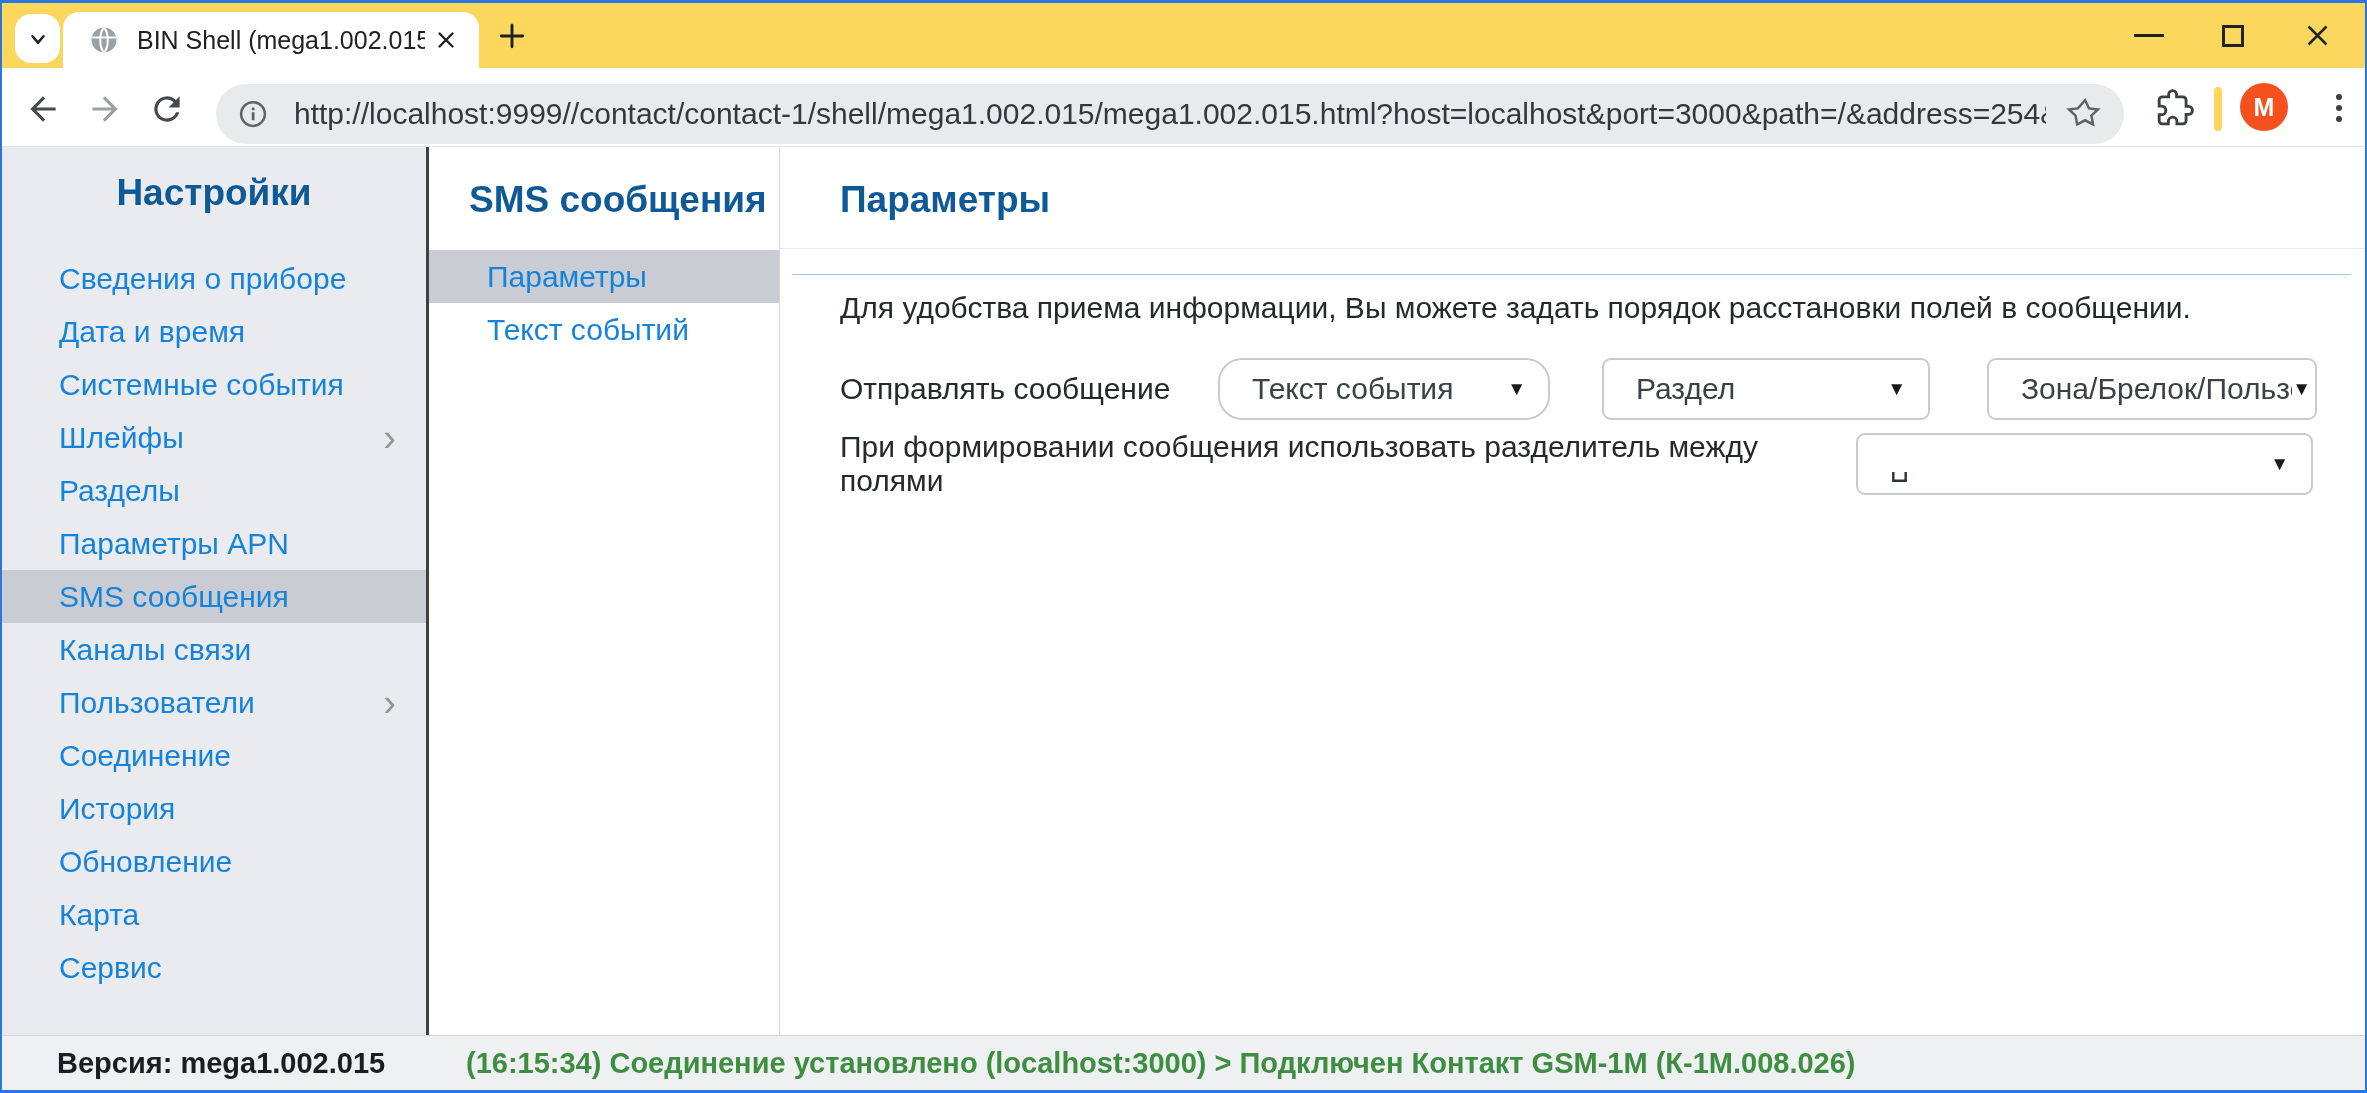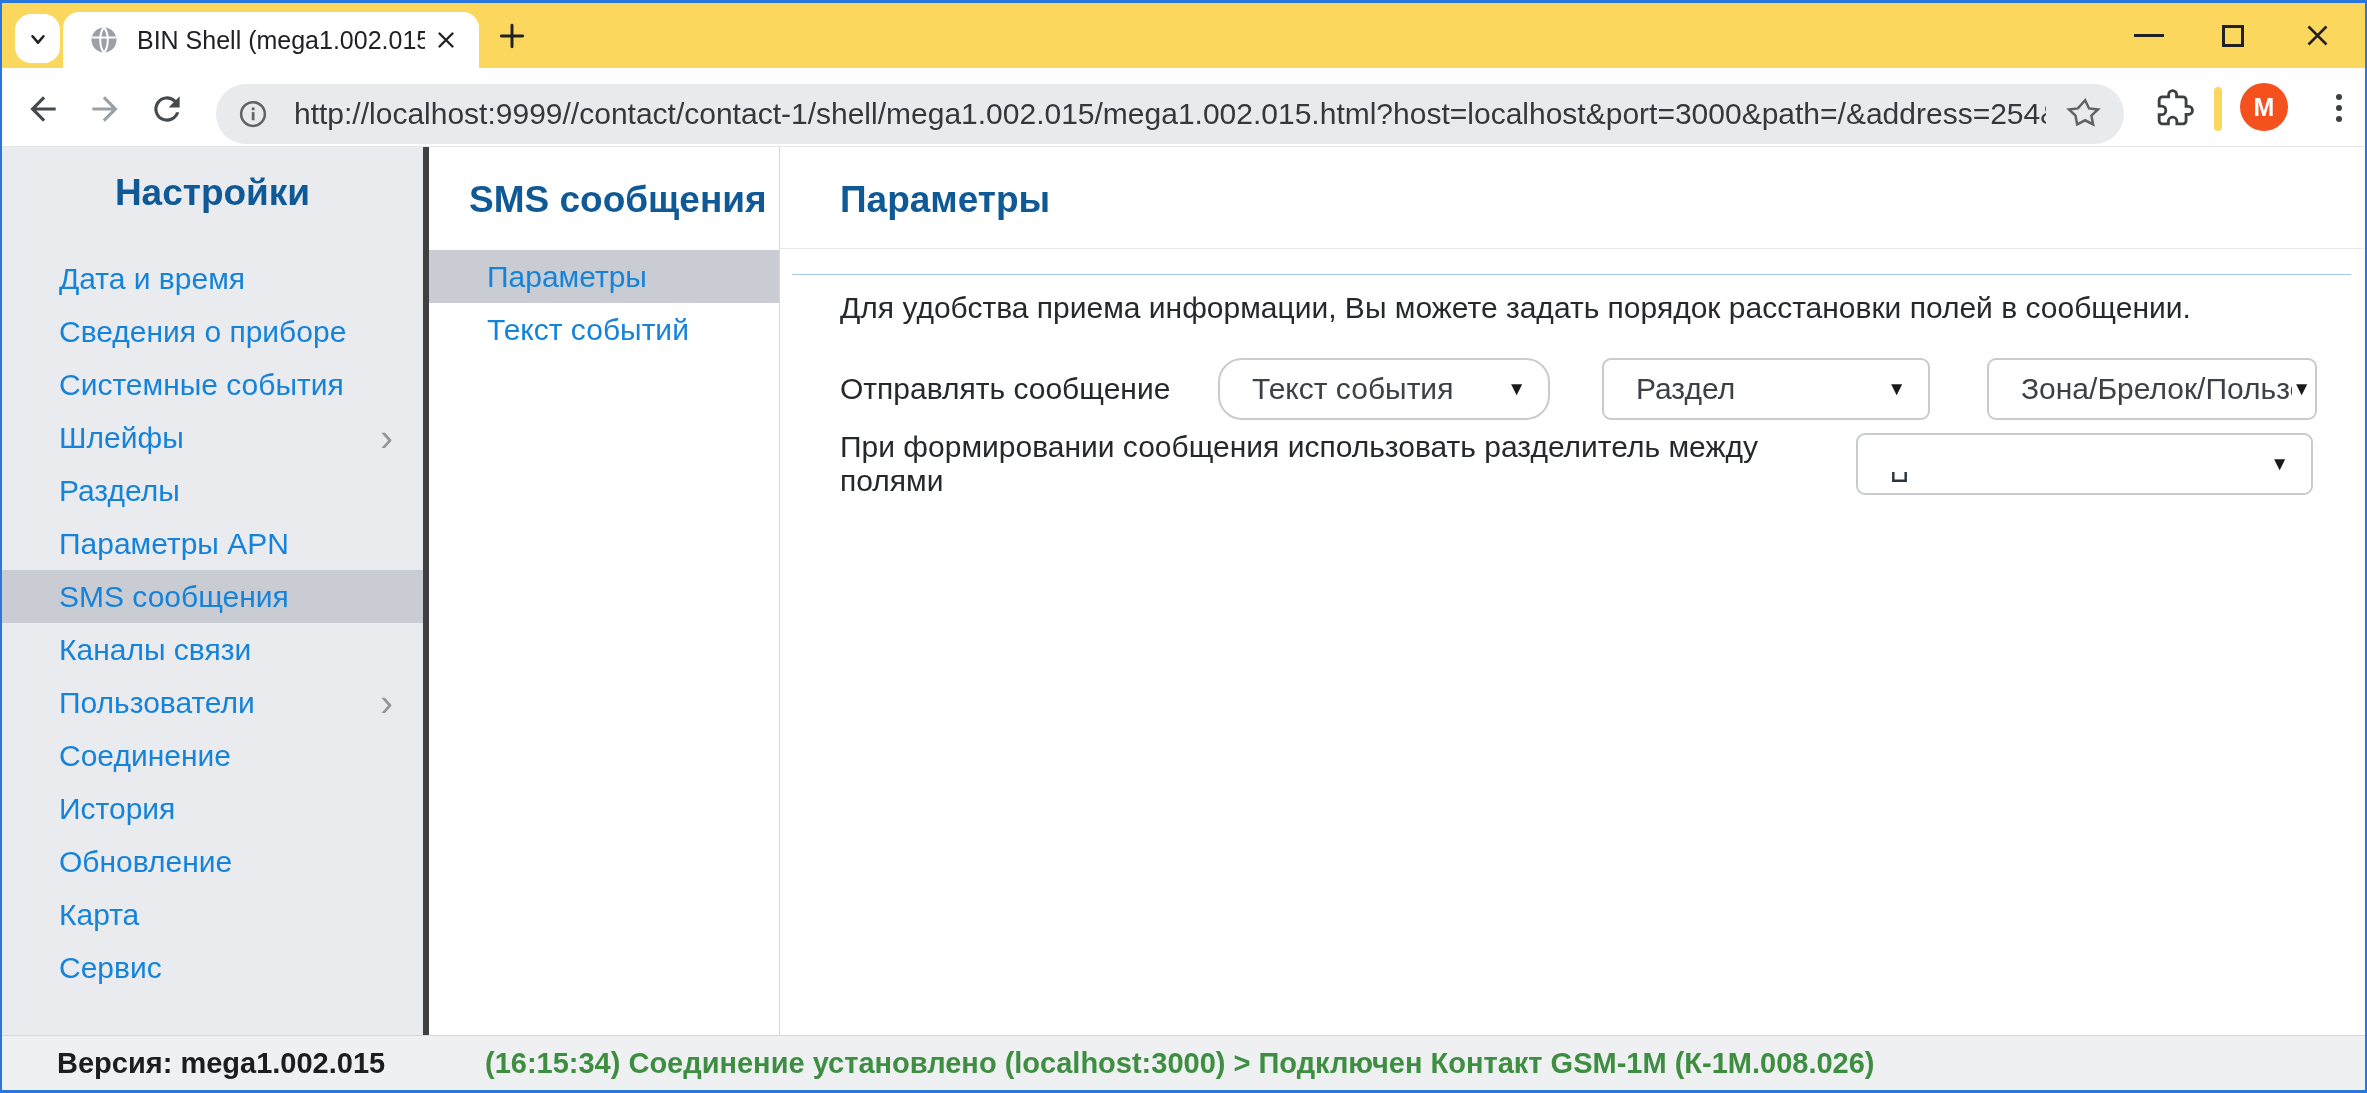--- a/index.html
+++ b/index.html
@@ -39,21 +39,21 @@
   .star-ic { width:36px; height:36px; margin:0 22px 0 0; flex:0 0 36px; cursor:pointer; }
   .ext-ic { position:absolute; left:2154px; top:21px; width:38px; height:38px; cursor:pointer; }
   .accent-bar { position:absolute; left:2212px; top:19px; width:8px; height:44px; border-radius:4px; background:#fbd75e; }
   .avatar { position:absolute; left:2238px; top:15px; width:48px; height:48px; border-radius:50%; background:#f4511e;
             color:#fff; font-size:25px; font-weight:700; display:flex; align-items:center; justify-content:center; cursor:pointer; }
   .kebab { position:absolute; left:2318px; top:21px; width:38px; height:38px; cursor:pointer; }
 
   
   .content { flex:1; display:flex; min-height:0; }
 
-  .sidebar { flex:0 0 427px; background:#e9ebee; border-right:6px solid #404040; }
+  .sidebar { flex:0 0 427px; background:#e9ebee; border-right:3px solid #404040; }
   .sidebar-title { margin-top:24px; text-align:center; font-size:37px; line-height:43px; font-weight:700; color:#0f5a96; }
   .side-nav { margin-top:38px; }
   .side-item { height:53px; display:flex; align-items:center; padding-left:57px; font-size:30px; color:#1583da; cursor:pointer; }
   .side-item.selected { background:#c9cdd3; }
   .side-item .chev { margin-left:auto; margin-right:30px; color:#8f969c; font-size:38px; line-height:1; }
 
   .submenu { flex:0 0 351px; background:#fff; border-right:1px solid #d6d9dc; }
   .submenu-title { margin:24px 0 0 40px; font-size:37px; line-height:57px; font-weight:700; color:#0f5a96; }
   .sub-nav { margin-top:22px; }
   .sub-item { height:53px; display:flex; align-items:center; padding-left:58px; font-size:30px; color:#1583da; cursor:pointer; }
@@ -82,21 +82,21 @@
   .sel-2 { width:330px; margin-left:57px; }
   .sel-2 .arr { margin:0 4px 0 0; }
   .sep-row { margin:13px 0 0 60px; display:flex; align-items:center; height:62px; }
   .sep-label { flex:1; font-size:30px; color:#26292c; }
   .sep-select { width:457px; margin-right:52px; flex:0 0 457px; }
   .sep-select .val { color:#2c3440; }
 
   
   .statusbar { flex:0 0 55px; background:#eef0f2; border-top:1px solid #d5d8da; position:relative; }
   .version { position:absolute; left:55px; top:50%; transform:translateY(-50%); font-size:29px; font-weight:600; color:#1b1e21; }
-  .status-msg { position:absolute; left:483px; top:50%; transform:translateY(-50%); font-size:29px; font-weight:600; color:#3e8e42; white-space:nowrap; }
+  .status-msg { position:absolute; left:464px; top:50%; transform:translateY(-50%); font-size:29px; font-weight:600; color:#3e8e42; white-space:nowrap; }
 </style>
 </head>
 <body>
 
 <div class="window">
 
   <div class="titlebar">
     <div class="tab-search">
       <svg viewBox="0 0 24 24">
         <polyline points="6,9 12,16 18,9" fill="none" stroke="#202124" stroke-width="2.8" stroke-linecap="round" stroke-linejoin="round"></polyline>
@@ -162,24 +162,24 @@
         <circle cx="12" cy="19" r="1.9" fill="#3c4043"></circle>
     </svg>
   </div>
 
   <div class="content">
 
     <aside class="sidebar">
       <div class="sidebar-title">Настройки</div>
       <nav class="side-nav" id="side-nav">
           <div class="side-item">
+            <span class="lbl">Сведения о приборе</span>
+          </div>
+          <div class="side-item">
             <span class="lbl">Дата и время</span>
-          </div>
-          <div class="side-item">
-            <span class="lbl">Сведения о приборе</span>
           </div>
           <div class="side-item">
             <span class="lbl">Системные события</span>
           </div>
           <div class="side-item">
             <span class="lbl">Шлейфы</span>
             <span class="chev">›</span>
           </div>
           <div class="side-item">
             <span class="lbl">Разделы</span>

